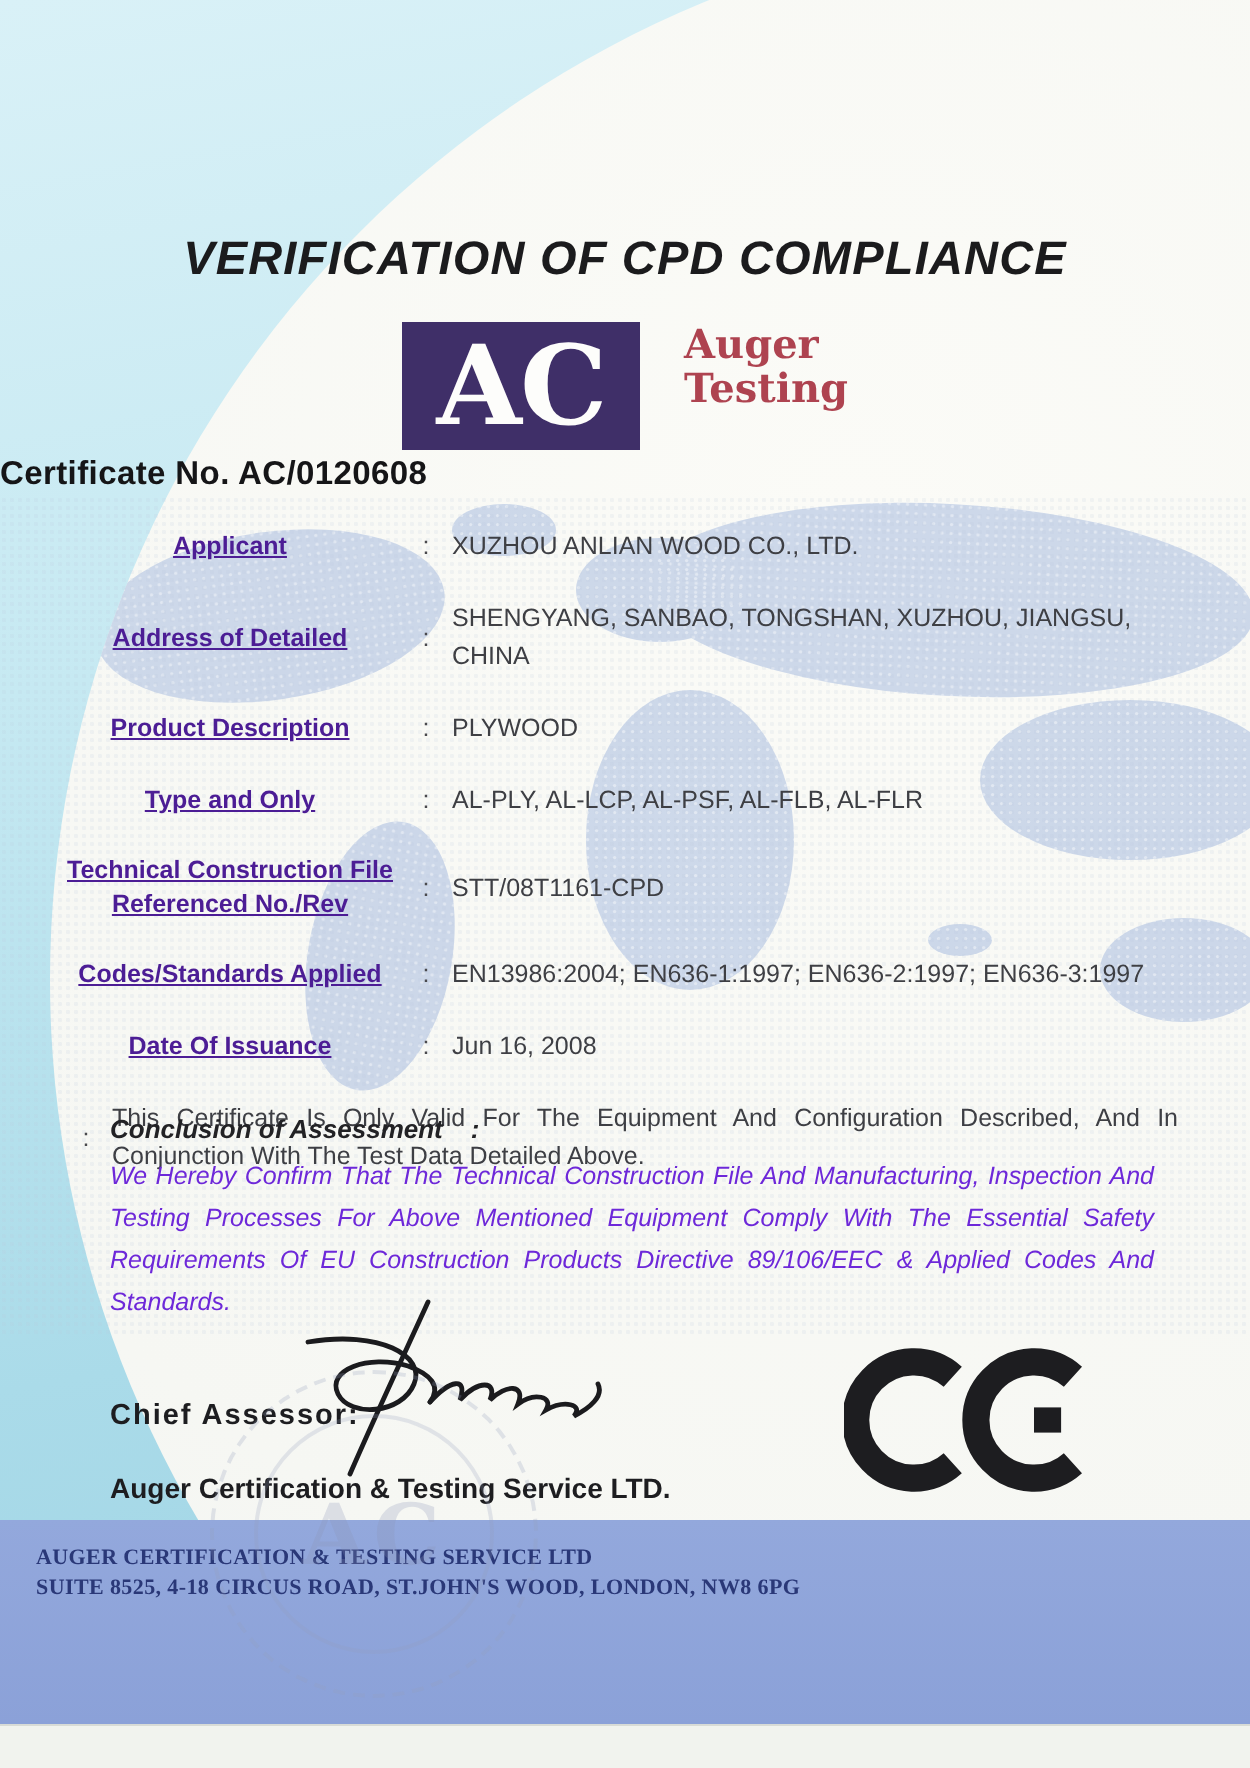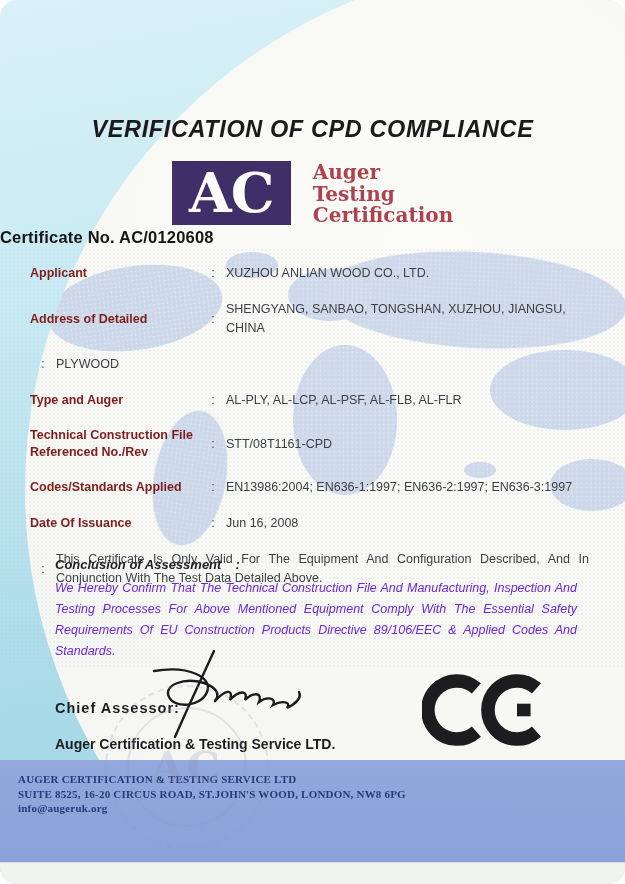--- a/index.html
+++ b/index.html
@@ -1,20 +1,19 @@
 <!DOCTYPE html>
 <html><head>
 <meta charset="utf-8">
 <style>
   html,body { margin:0; padding:0; }
   .page {
     position:relative; width:625px; height:884px; overflow:hidden;
     font-family:"Liberation Sans", sans-serif;
     background:#f5f6f2;
-    border-radius:17px;
   }
   
   .bg-cyan {
     position:absolute; inset:0;
     background:linear-gradient(170deg,#d9f1f7 0%, #c6e9f2 35%, #aadbe9 70%, #9dd2e3 100%);
     z-index:0;
   }
   
   .globe {
     position:absolute; left:25px; top:-39px; width:1058px; height:1058px;
@@ -51,21 +50,21 @@
     font-size:20px; line-height:21.5px; color:#ae4350;
   }
 
   .cert-no {
     position:absolute; top:228px; left:0; right:0; text-align:left; z-index:4;
     font-size:16.5px; font-weight:bold; color:#151517; letter-spacing:0.2px;
   }
 
   .fields { position:absolute; top:264px; left:30px; right:30px; z-index:4; }
   .row { display:flex; align-items:center; margin-bottom:17px; }
-  .row .lbl { width:170px; text-align:left; font-weight:bold; font-size:12.5px; color:#7f1d1d; line-height:17px; }
+  .row .lbl { width:170px; text-align:center; font-weight:bold; font-size:12.5px; color:#4c1d95; line-height:17px;text-decoration:underline; }
   .row .sep { width:26px; text-align:center; font-size:12.5px; color:#4a4a4e; line-height:17px; }
   .row .val { flex:1; font-size:12.5px; color:#3e3f44; line-height:19px; }
   .row.remarks .val { text-align:justify; padding-right:6px; }
 
   .conclusion { position:absolute; top:557px; left:55px; right:48px; z-index:4;font-style:italic; }
   .conclusion .head { font-weight:bold; font-size:13px; color:#222225; }
   .conclusion .head .sep2 { font-weight:bold; margin-left:14px; }
   .conclusion .body {
     margin-top:6px; font-size:12.5px; color:#6d28d9; line-height:21px; text-align:justify;
   }
@@ -145,44 +144,44 @@
   <div class="title">VERIFICATION OF CPD COMPLIANCE</div>
 
   <div class="logo-wrap">
     <div class="logo">
       <div class="logo-box">
         <span class="logo-monogram">AC</span>
       </div>
       <div class="logo-word">
         <div>Auger</div>
         <div>Testing</div>
-        <div>Certification</div>
       </div>
     </div>
   </div>
 
   <div class="cert-no">Certificate No. AC/0120608</div>
 
   <div class="fields">
     <div class="row">
       <div class="lbl">Applicant</div>
       <div class="sep">:</div>
       <div class="val">XUZHOU ANLIAN WOOD CO., LTD.</div>
     </div>
     <div class="row">
       <div class="lbl">Address of Detailed</div>
       <div class="sep">:</div>
       <div class="val">SHENGYANG, SANBAO, TONGSHAN, XUZHOU, JIANGSU, CHINA</div>
     </div>
     <div class="row">
+      <div class="lbl">Product Description</div>
       <div class="sep">:</div>
       <div class="val">PLYWOOD</div>
     </div>
     <div class="row">
-      <div class="lbl">Type and Auger</div>
+      <div class="lbl">Type and Only</div>
       <div class="sep">:</div>
       <div class="val">AL-PLY, AL-LCP, AL-PSF, AL-FLB, AL-FLR</div>
     </div>
     <div class="row">
       <div class="lbl">Technical Construction File Referenced No./Rev</div>
       <div class="sep">:</div>
       <div class="val">STT/08T1161-CPD</div>
     </div>
     <div class="row">
       <div class="lbl">Codes/Standards Applied</div>
@@ -228,17 +227,16 @@
   </svg>
 
   <div class="seal">
     <div class="seal-inner">
       <span class="seal-text">AC</span>
     </div>
   </div>
 
   <div class="footer">
     <div>AUGER CERTIFICATION &amp; TESTING SERVICE LTD</div>
-    <div>SUITE 8525, 16-20 CIRCUS ROAD, ST.JOHN'S WOOD, LONDON, NW8 6PG</div>
-    <div>info@augeruk.org</div>
+    <div>SUITE 8525, 4-18 CIRCUS ROAD, ST.JOHN'S WOOD, LONDON, NW8 6PG</div>
   </div>
   <div class="bottom-strip"></div>
 </div>
 
 </body></html>

